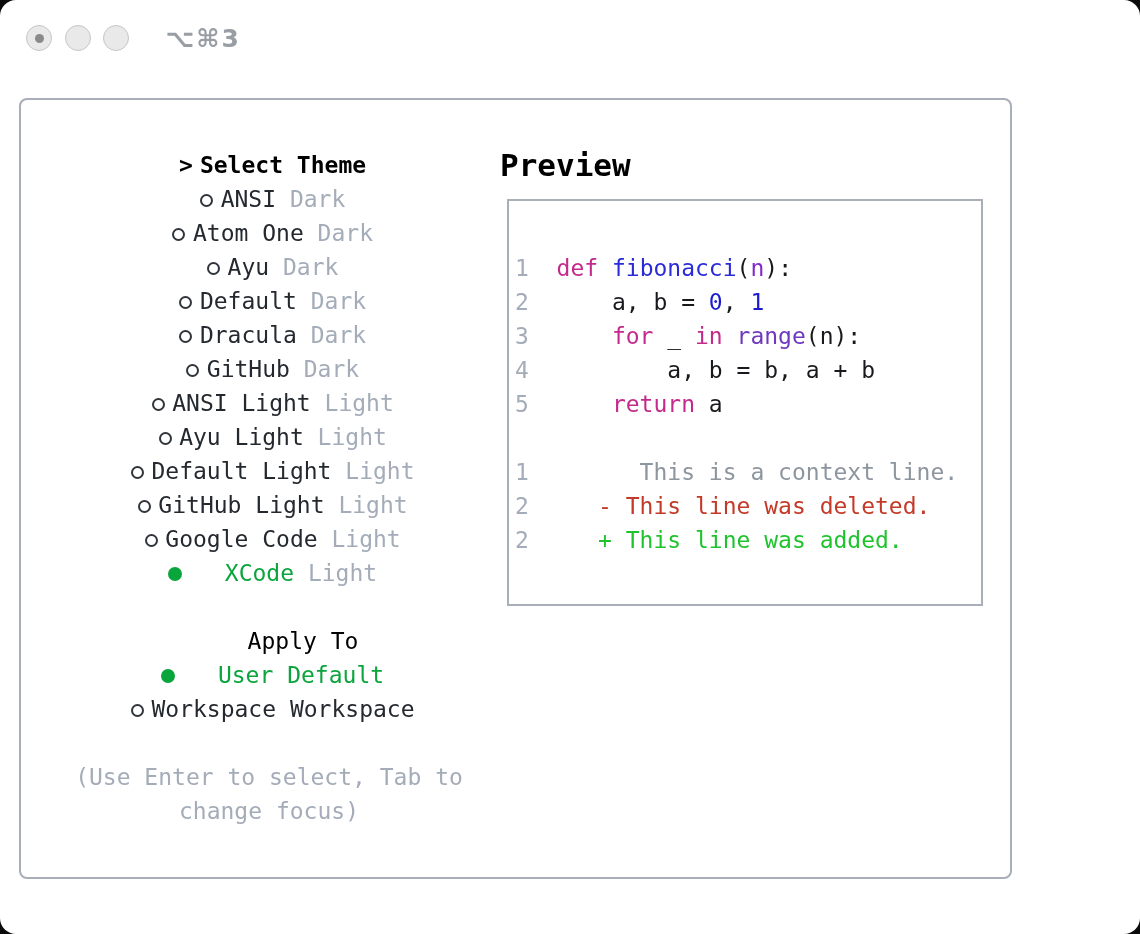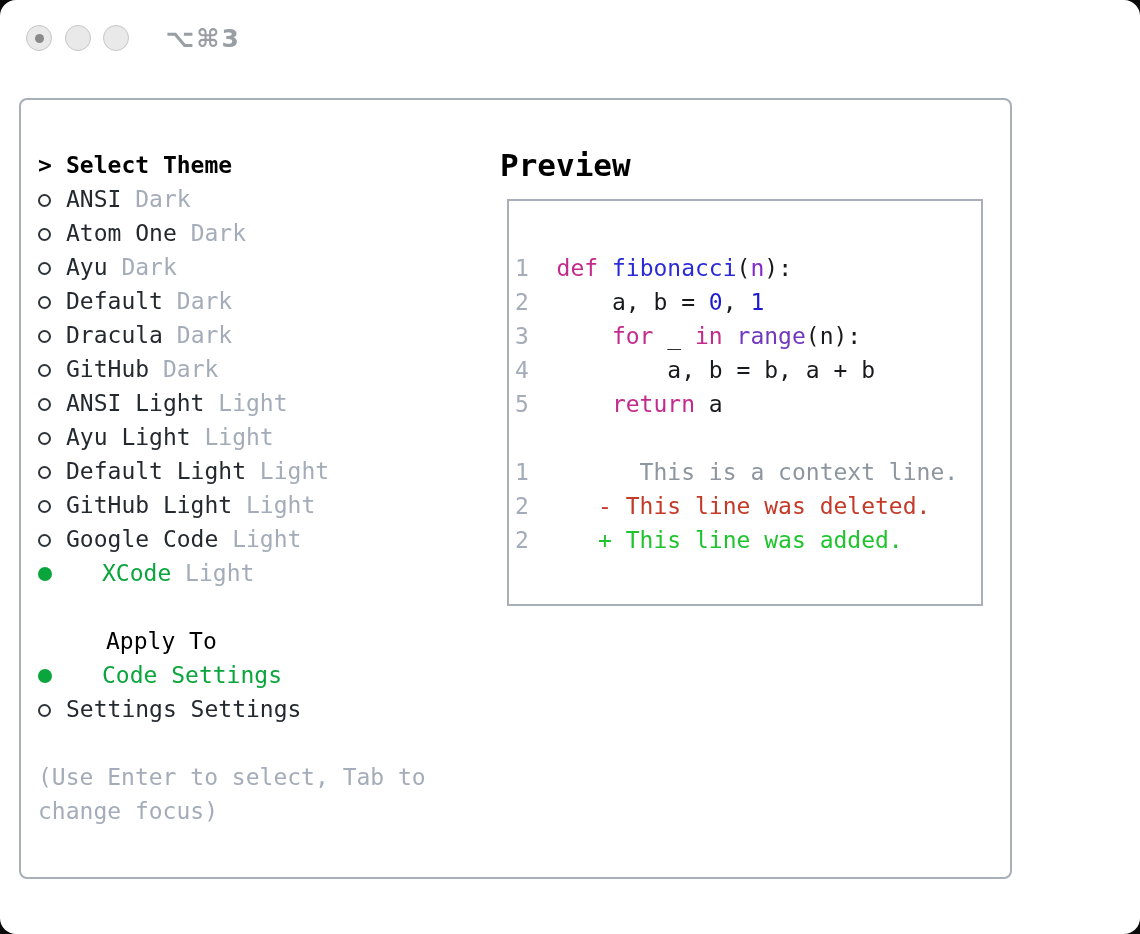--- a/index.html
+++ b/index.html
@@ -19,21 +19,21 @@
   .shortcut{
     margin-left:24px; font-family:"DejaVu Sans","Liberation Sans",sans-serif;
     font-size:25px; font-weight:bold; color:#999ea4; letter-spacing:2px;
   }
   
   .panel{
     position:absolute; left:19px; top:98px; width:993px; height:781px;
     border:2px solid var(--border-gray,#a8afb9); border-radius:8px; box-sizing:border-box;
     padding:48px 0 0 17px; display:flex;
   }
-  .col-left{width:462px; flex:0 0 462px;}
+  .col-left{width:462px; flex:0 0 462px;text-align:center;}
   .col-right{width:483px; flex:0 0 483px;}
   .row{height:34px; line-height:34px; font-size:23px; white-space:pre; color:var(--text-dark,#24292f);}
   .spacer34{height:34px;}
   .prefix{display:inline-block; width:28px;}
   .prompt{font-weight:bold; color:#000;}
   .title{font-weight:bold; color:#000;}
   .radio{
     display:inline-block; width:13px; height:13px; box-sizing:border-box;
     border:2px solid #2f353b; border-radius:50%; vertical-align:0px;
   }
@@ -97,22 +97,22 @@
           <div class="row"><span class="prefix"><span class="radio"></span></span><span class="label">GitHub Light</span><span class="variant"> Light</span></div>
           <div class="row"><span class="prefix"><span class="radio"></span></span><span class="label">Google Code</span><span class="variant"> Light</span></div>
           <div class="row"><span class="prefix"><span class="radio sel"></span></span><span class="label green">XCode</span><span class="variant"> Light</span></div>
         </div>
 
       <div class="spacer34"></div>
 
       <div class="row"><span class="prefix"></span><span class="apply-title">Apply To</span></div>
 
       <div id="apply-list">
-          <div class="row"><span class="prefix"><span class="radio sel"></span></span><span class="label green">Code Settings</span></div>
-          <div class="row"><span class="prefix"><span class="radio"></span></span><span class="label">Settings Settings</span></div>
+          <div class="row"><span class="prefix"><span class="radio sel"></span></span><span class="label green">User Default</span></div>
+          <div class="row"><span class="prefix"><span class="radio"></span></span><span class="label">Workspace Workspace</span></div>
         </div>
 
       <div class="spacer34"></div>
 
       <div id="help-text" class="help"><div>(Use Enter to select, Tab to</div><div>change focus)</div></div>
     </div>
 
     <div class="col-right">
       <div class="preview-title">Preview</div>
       <div class="preview-box">

